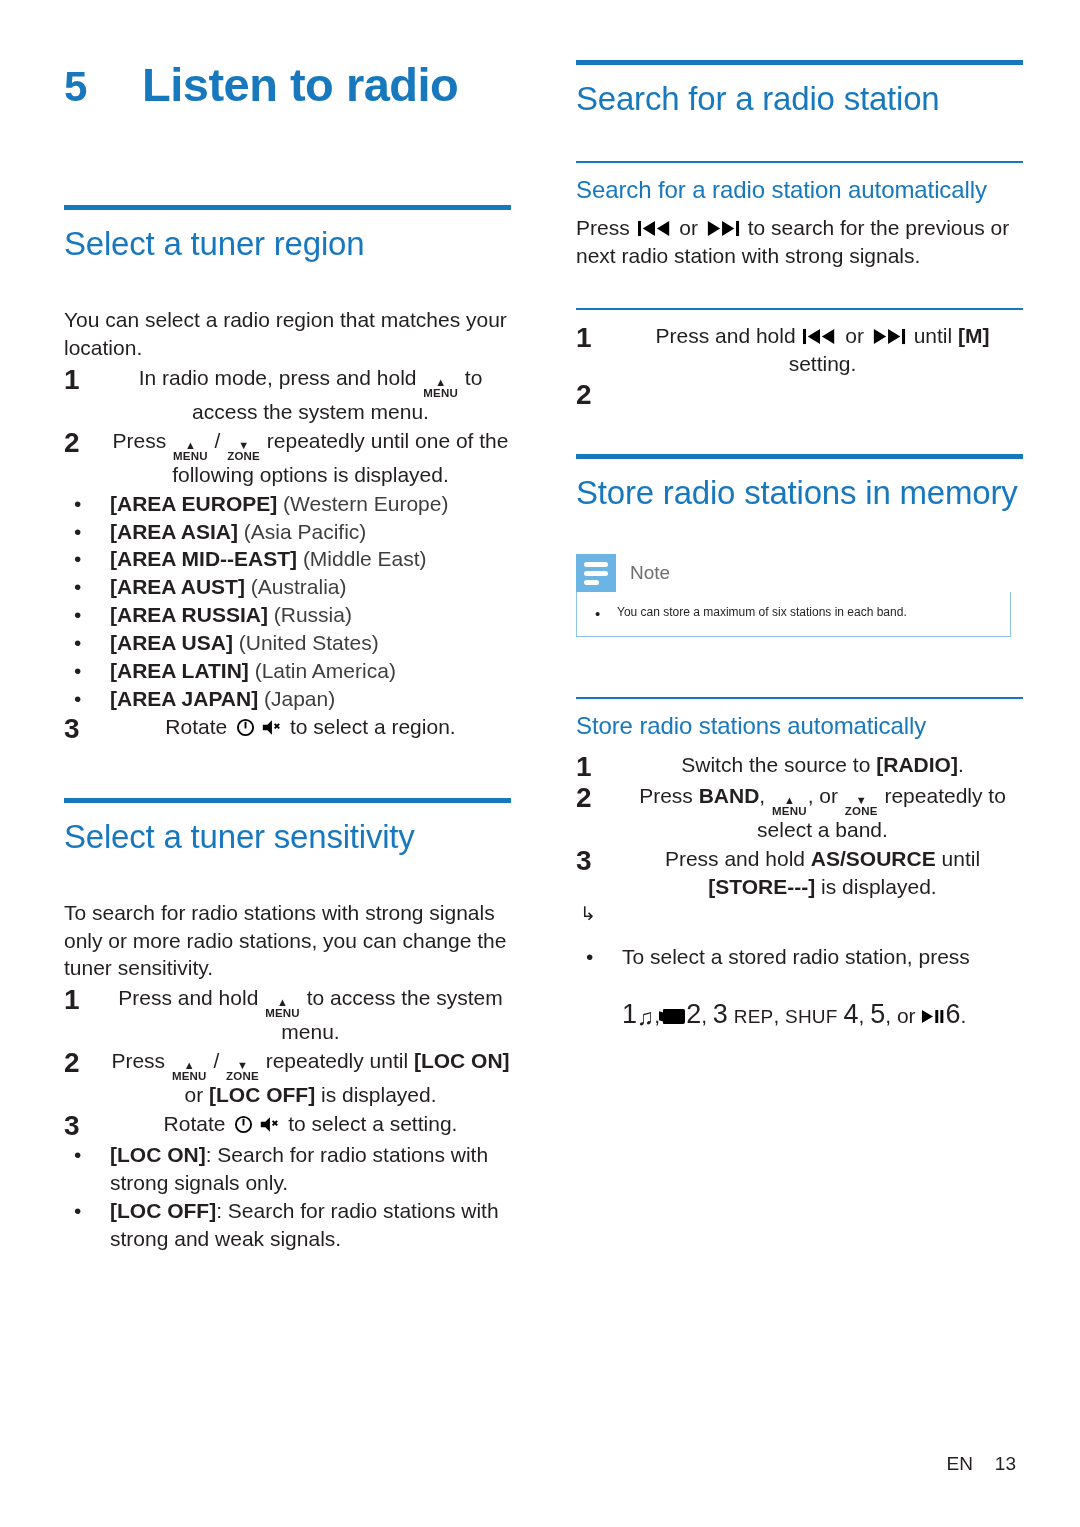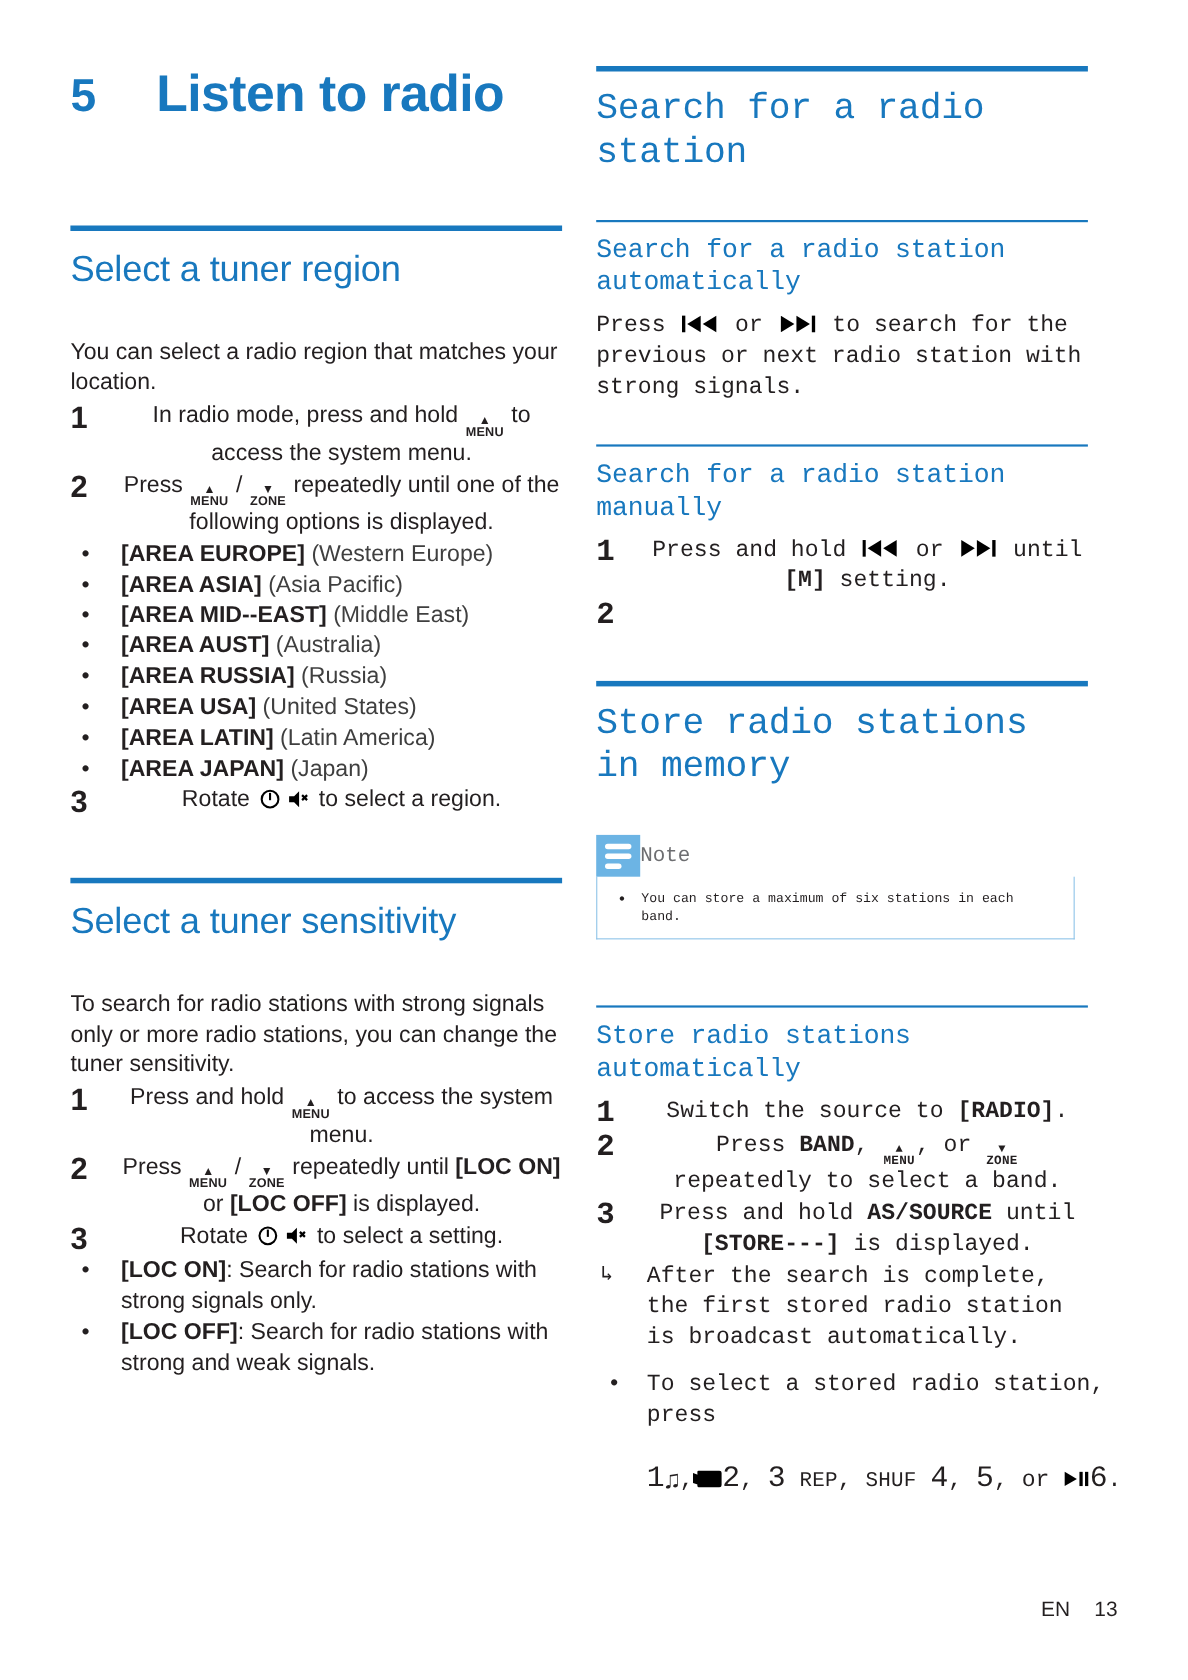--- a/index.html
+++ b/index.html
@@ -20,21 +20,21 @@
     width: 1080px;
     height: 1527px;
   }
 
   .col {
     position: absolute;
     top: 60px;
     width: 447px;
   }
   .col-left  { left: 64px; }
-  .col-right { left: 542px; font-family: Liberation Mono, monospace; }
+  .col-right { left: 576px; }
 
   
   .chapter {
     display: flex;
     align-items: baseline;
     color: #1878be;
     font-size: 47px;
     font-weight: normal;
     letter-spacing: -0.5px;
     margin: 0 0 96px 0;
@@ -199,20 +199,21 @@
     height: 5px;
     background: #ffffff;
     border-radius: 3px;
   }
   .note-icon i:nth-child(1) { width: 24px; }
   .note-icon i:nth-child(2) { width: 24px; }
   .note-icon i:nth-child(3) { width: 15px; margin-right: 9px; }
   .note-title {
     display: flex;
     align-items: center;
+    padding-left: 14px;
     color: #6d6e71;
     font-size: 19px;
     font-weight: 300;
   }
   .note-body {
     border: 1px solid #8ec4e8;
     border-top: none;
     padding: 12px 12px 12px 14px;
     display: flex;
     align-items: flex-start;
@@ -426,21 +427,20 @@
               <path d="M33 1 L33 17 L20 9 Z" fill="#000"></path>
             </svg></span><span> or </span><span class="tricon"><svg width="34" height="17" viewBox="0 0 36 18">
               <path d="M2 1 L2 17 L15 9 Z" fill="#000"></path>
               <path d="M17 1 L17 17 L30 9 Z" fill="#000"></path>
               <rect x="31.8" y="1" width="3.2" height="16" fill="#000"></rect>
             </svg></span><span> to search for the previous or next radio station with strong signals.</span></p>
 
       <div class="sp-36"></div>
 
       <div class="rule-thin"></div>
-      <h2 class="h-sub">Search for a radio station manually</h2>
 
       <div class="steps">
         <div class="step">
           <span class="sn">1</span>
           <span class="sc"><span>Press and hold </span><span class="tricon"><svg width="34" height="17" viewBox="0 0 36 18">
                   <rect x="0" y="1" width="3.2" height="16" fill="#000"></rect>
                   <path d="M18 1 L18 17 L5 9 Z" fill="#000"></path>
                   <path d="M33 1 L33 17 L20 9 Z" fill="#000"></path>
                 </svg></span><span> or </span><span class="tricon"><svg width="34" height="17" viewBox="0 0 36 18">
                   <path d="M2 1 L2 17 L15 9 Z" fill="#000"></path>
@@ -498,21 +498,20 @@
               </span><span> repeatedly to select a band.</span></span>
         </div>
 
         <div class="step">
           <span class="sn">3</span>
           <span class="sc"><span>Press and hold </span><b>AS/SOURCE</b><span> until </span><b>[STORE---]</b><span> is displayed.</span></span>
         </div>
 
         <div class="arrowitem">
           <span class="al">↳</span>
-          <span class="ac">After the search is complete, the first stored radio station is broadcast automatically.</span>
         </div>
 
         <div class="sp-16"></div>
 
         <div class="bitem">
           <span class="bl">•</span>
           <span class="bc">
             <span>To select a stored radio station, press</span>
             <div class="presetline"><span class="big">1</span><span class="note-glyph">♫</span><span>,</span><span class="folder"></span><span class="big">2</span><span>,</span> <span class="big">3</span> <span class="mid">REP</span><span>,</span> <span class="mid">SHUF</span> <span class="big">4</span><span>,</span> <span class="big">5</span><span>,</span> <span>or</span> <span class="pp"><svg width="24" height="15" viewBox="0 0 26 16">
                     <path d="M1 1 L1 15 L13 8 Z" fill="#000"></path>

